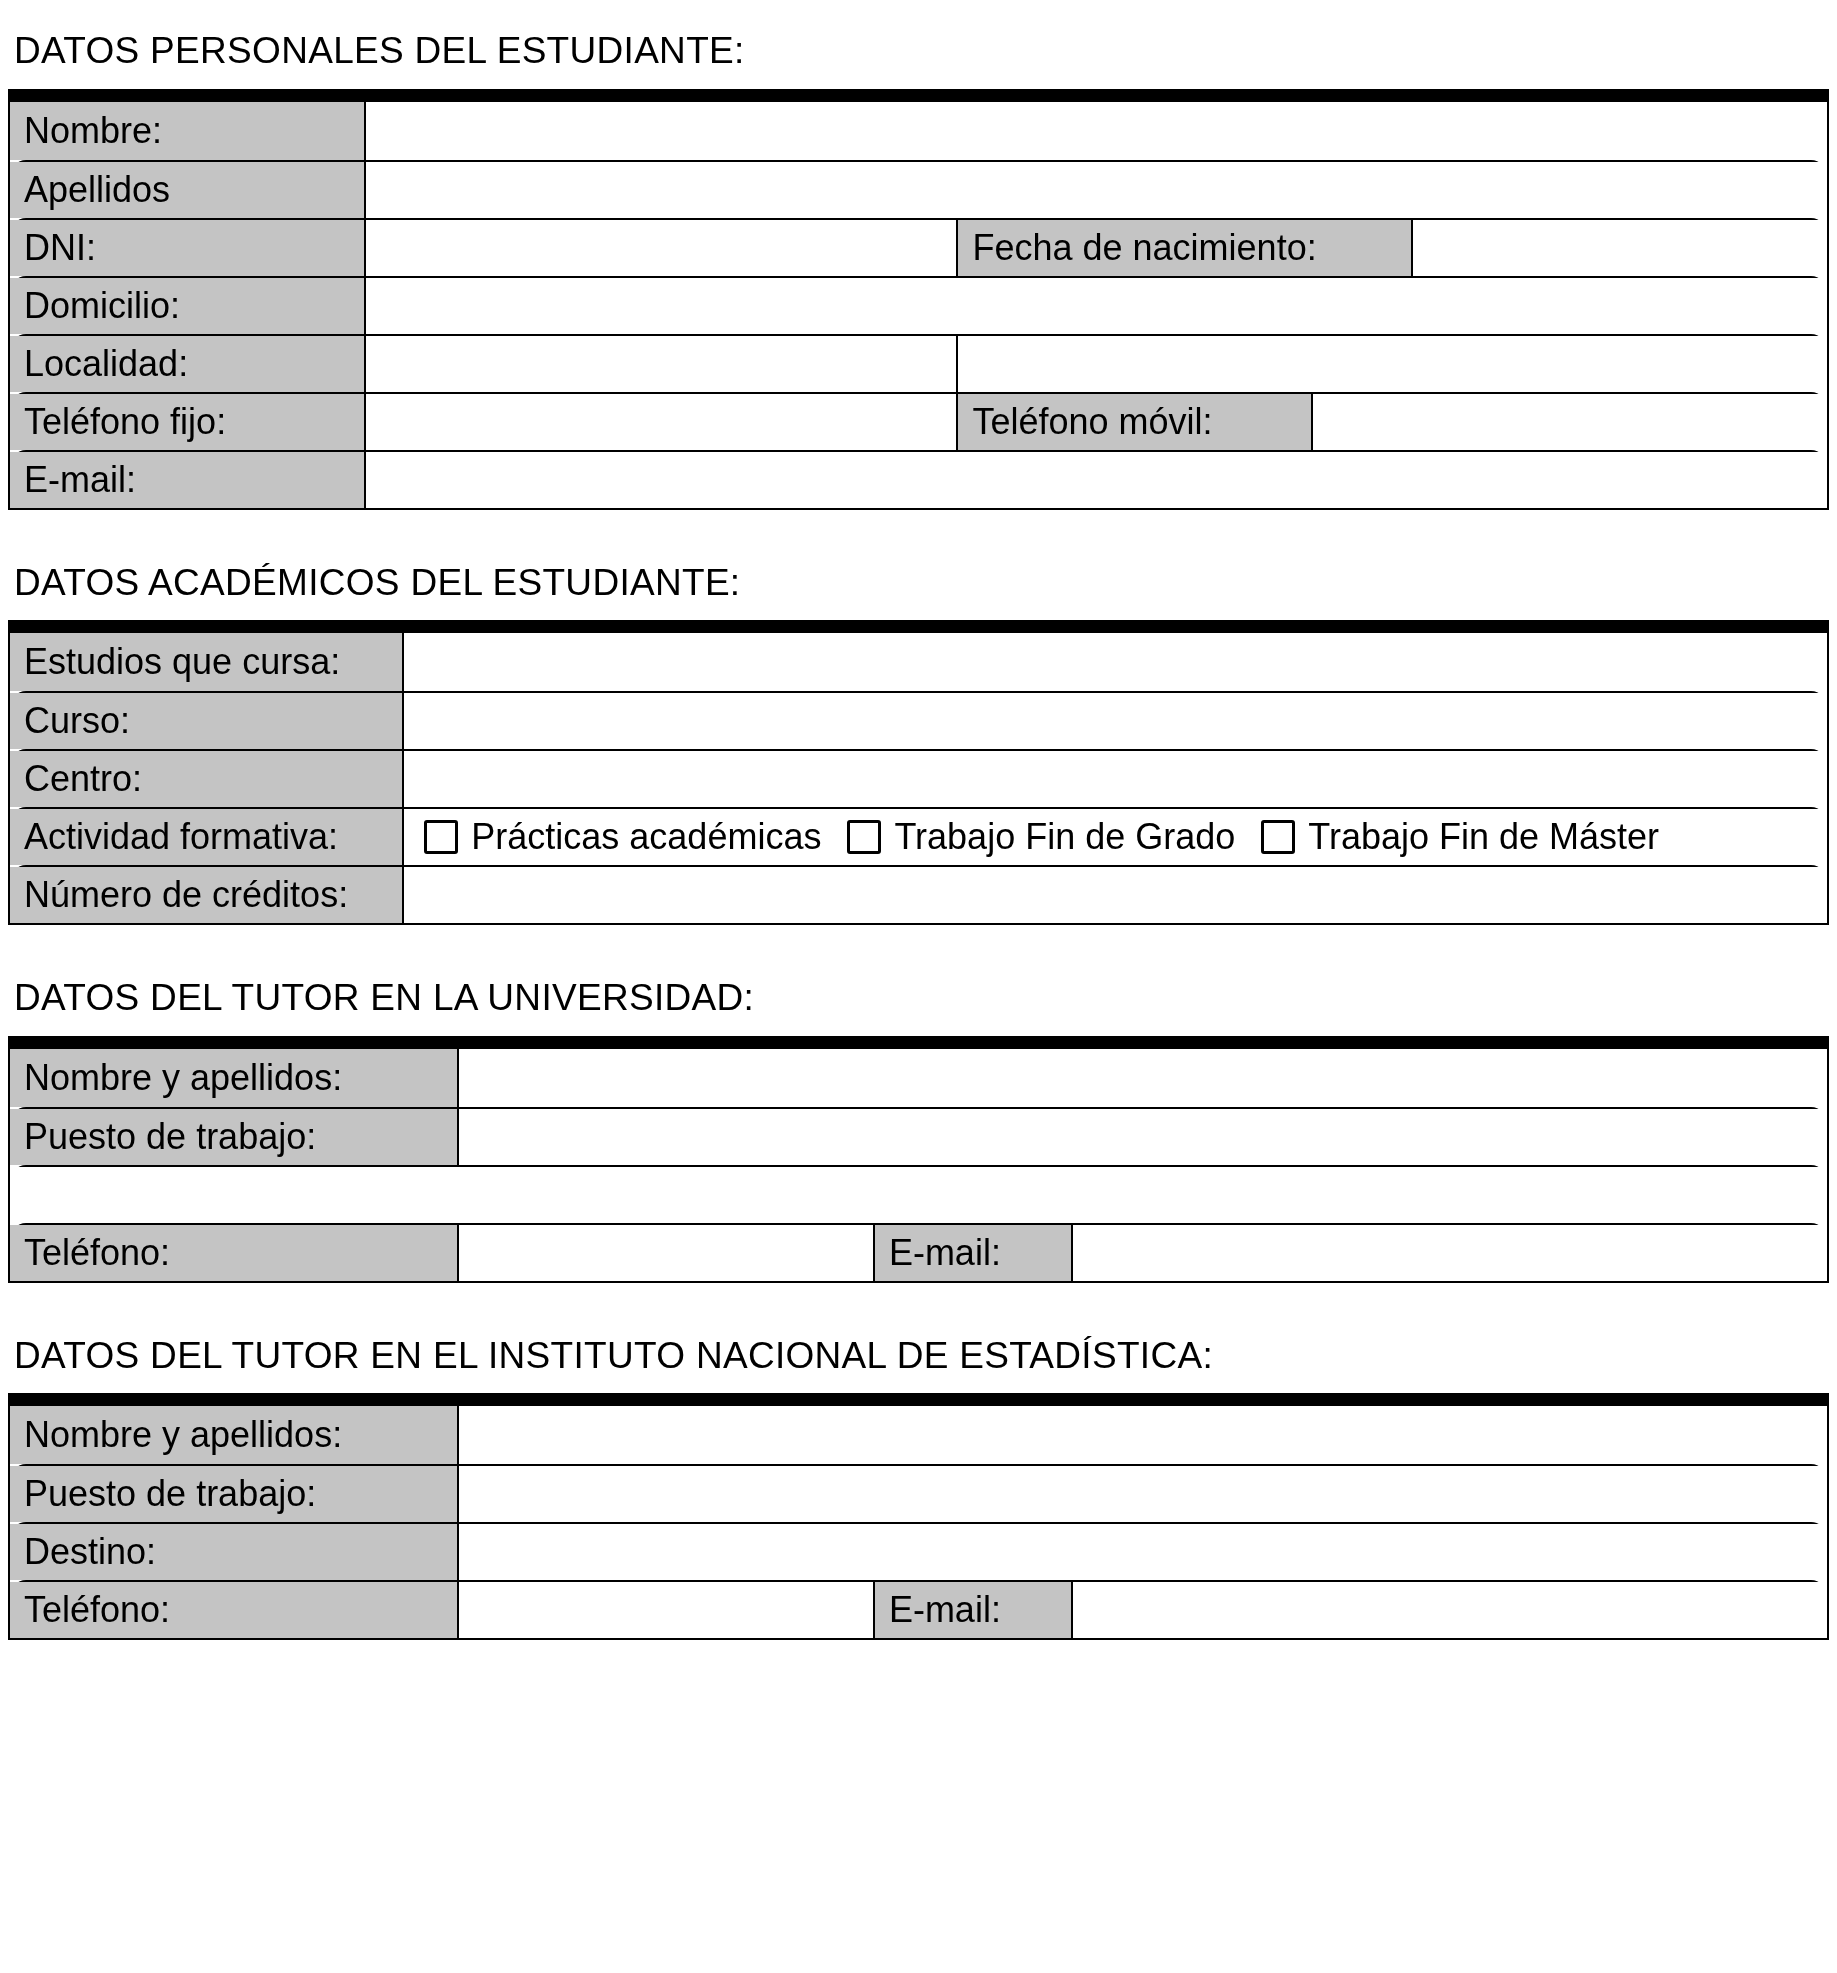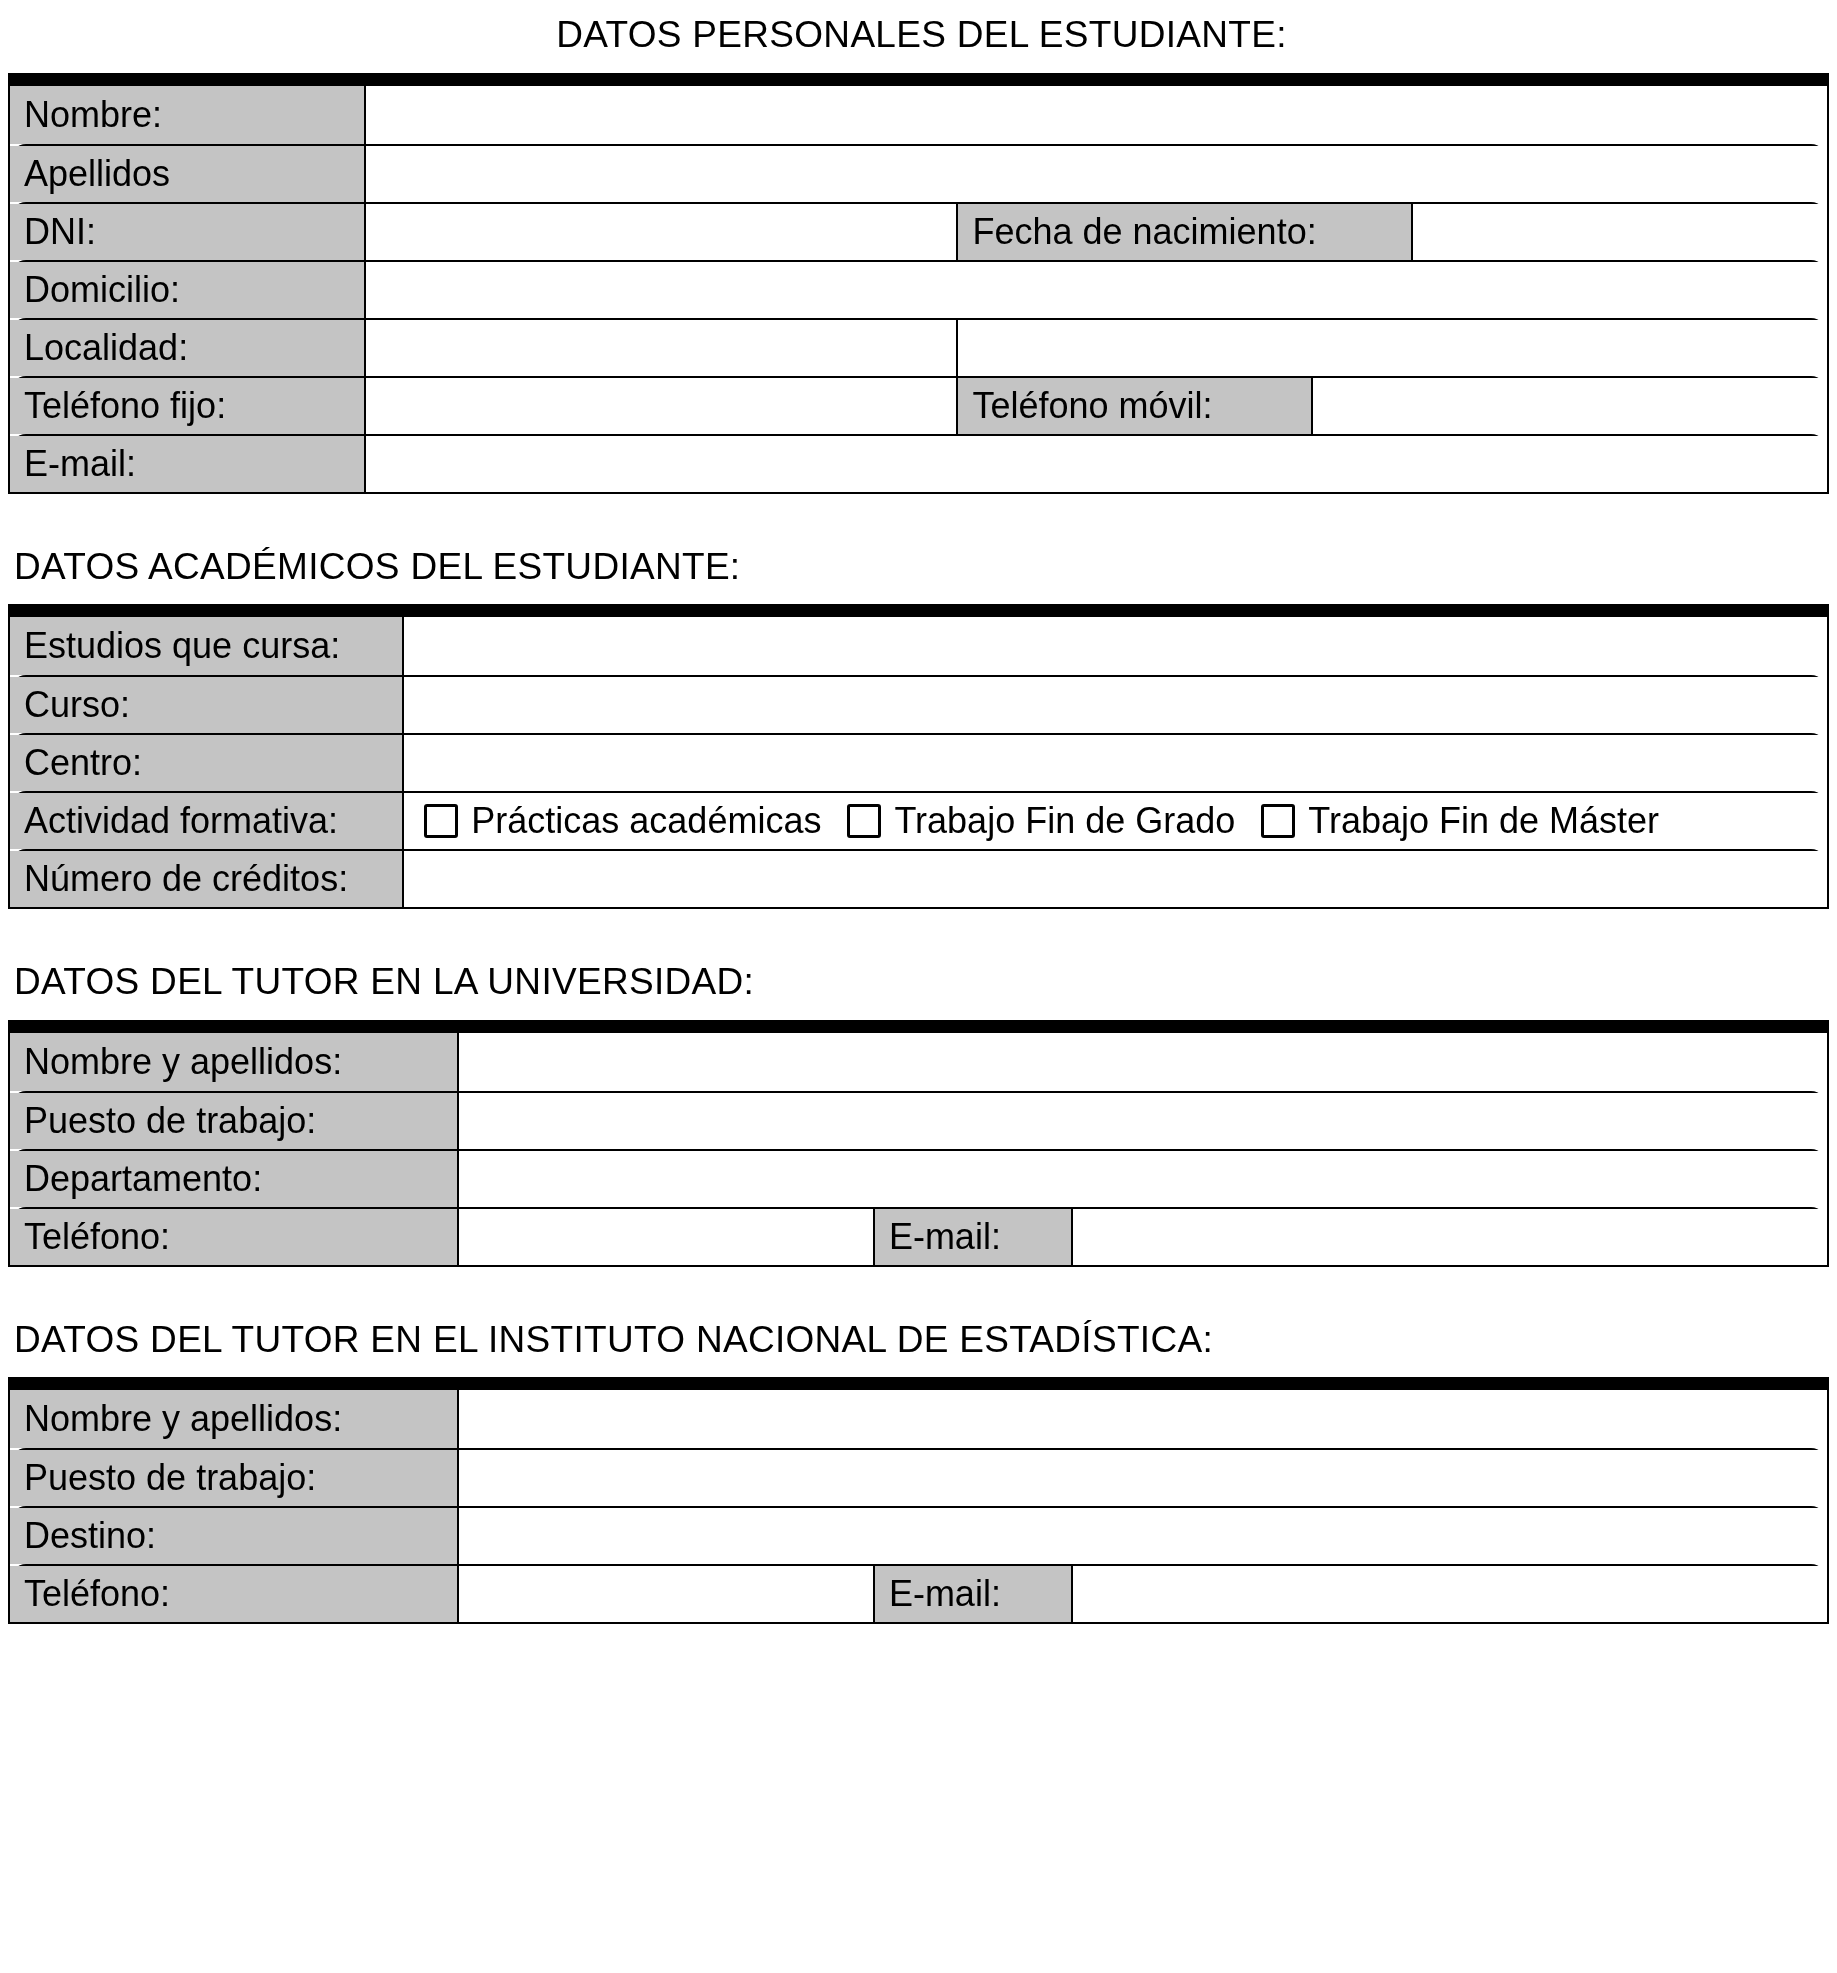--- a/index.html
+++ b/index.html
@@ -12,21 +12,21 @@
     padding: 14px 8px 0 8px;
     overflow: hidden;
   }
   .section-title {
     font-size: 37px;
     line-height: 1.15;
     letter-spacing: 0.3px;
     margin: 52px 0 16px 6px;
     font-weight: 400;
   }
-  .section-title.first { margin-top: 0; text-align: center; }
+  .section-title.first { margin-top: 16px; }
   .tbl {
     border: 2px solid #000;
     border-top: 13px solid #000;
     background: #fff;
   }
   .row {
     display: flex;
     height: 58px;
     border-top: 2px solid #000;
     border-radius: 16px;
@@ -160,21 +160,20 @@
   <div class="tbl">
     <div class="row">
       <div class="cell lbl w-t-label">Nombre y apellidos:</div>
       <div class="cell inp grow"></div>
     </div>
     <div class="row">
       <div class="cell lbl w-t-label">Puesto de trabajo:</div>
       <div class="cell inp grow"></div>
     </div>
     <div class="row">
-      <div class="cell lbl w-t-label">Departamento:</div>
       <div class="cell inp grow"></div>
     </div>
     <div class="row">
       <div class="cell lbl w-t-label">Teléfono:</div>
       <div class="cell inp w-t-in1"></div>
       <div class="cell lbl w-t-email">E-mail:</div>
       <div class="cell inp grow"></div>
     </div>
   </div>
 </div>

